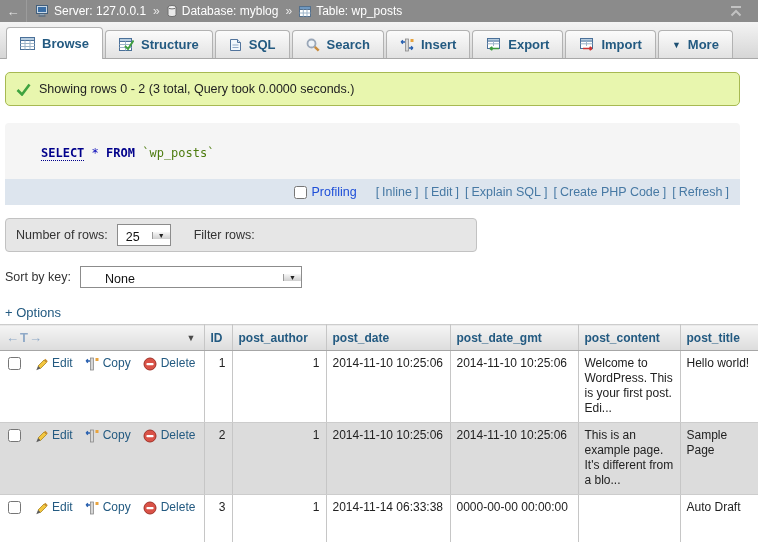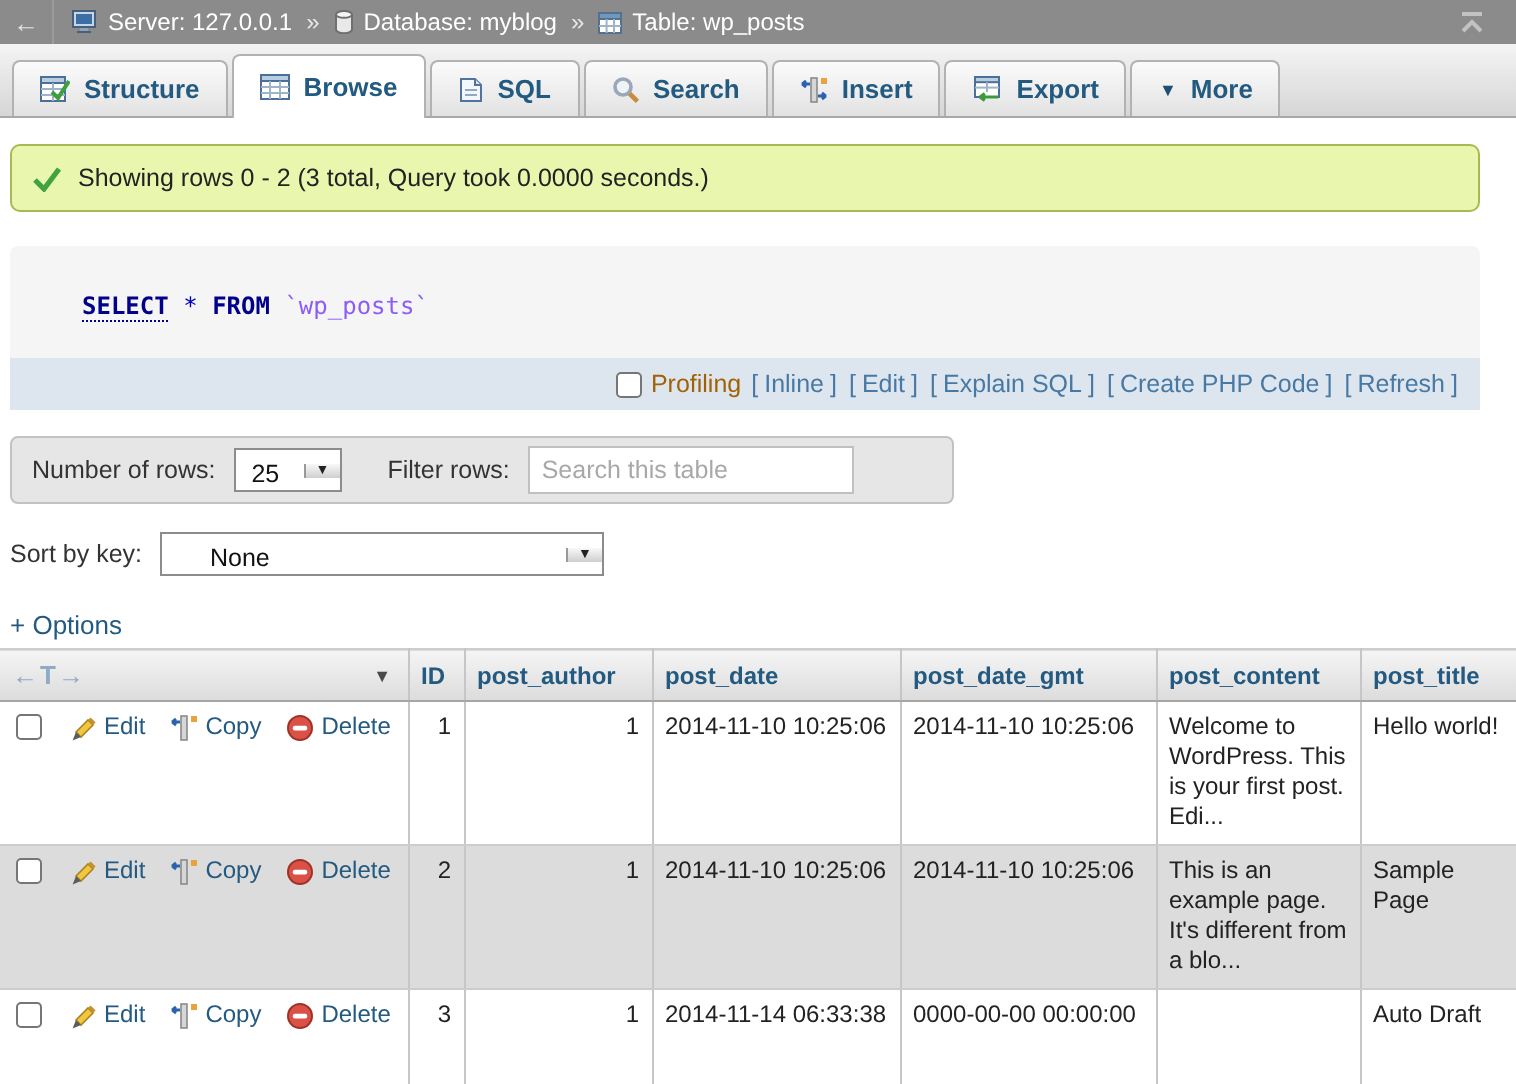--- a/index.html
+++ b/index.html
@@ -32,25 +32,25 @@
   .success{margin:13px 18px 0 5px;background:#e8f6ae;border:1px solid #a7b952;
            border-radius:5px;padding:9px 10px;display:flex;align-items:center;gap:8px;
            font-size:12.5px;color:#222;}
 
   
   .querybox{margin:17px 18px 0 5px;background:#f5f5f5;border-radius:4px;}
   .sqlline{padding:23px 10px 19px 36px;font-family:"DejaVu Sans Mono",monospace;font-size:12px;}
   .kw{color:#00008b;font-weight:bold;}
   .kw.link{border-bottom:1px dotted #00008b;cursor:pointer;margin-top:26px;}
   .star{color:#0000b8;}
-  .tname{color:#8b5cf6;}
+  .tname{color:#4d7c0f;}
   .profbar{height:26px;background:#dde5ee;display:flex;justify-content:flex-end;
            align-items:center;padding-right:8px;font-size:12.5px;}
   .profbar input{margin:0 4px 0 0;}
-  .profbar .plabel{color:#a16207;margin-right:2px;}
+  .profbar .plabel{color:#1d4ed8;margin-right:16px;}
   .bracket{color:#4779a4;margin:0 3px;}
   .proflink{color:#4779a4;}
 
   
   .numrows{margin:13px 0 0 5px;width:472px;height:34px;box-sizing:border-box;
            background:#e6e6e6;border:1px solid #c2c2c2;border-radius:4px;
            display:flex;align-items:center;padding:0 10px;gap:9px;font-size:12.5px;color:#333;}
   .fsel{display:inline-flex;align-items:center;border:1px solid #8c8c8c;background:#fff;
         height:22px;box-sizing:border-box;cursor:default;}
   .fsel .val{padding:3px 8px 0 8px;font-size:12.5px;color:#111;flex:1;}
@@ -120,46 +120,46 @@
   <div class="spacer"></div>
   <div class="collapse">
     <svg width="16" height="13" viewBox="0 0 16 13">
         <path d="M3 2 H13" stroke="#c2c2c2" stroke-width="2" fill="none"></path>
         <path d="M3.5 10.5 L8 6 L12.5 10.5" stroke="#c2c2c2" stroke-width="2" fill="none"></path>
       </svg>
   </div>
 </div>
 
 <div class="tabbar">
+  <div class="tab active">
+    <span class="icon">
+      <svg width="15" height="13" viewBox="0 0 15 13">
+          <rect x="0.5" y="0.5" width="14" height="12" fill="#fff" stroke="#4a7099"></rect>
+          <rect x="0.5" y="0.5" width="14" height="3" fill="#b7cde0" stroke="#4a7099"></rect>
+          <line x1="0.5" y1="6.5" x2="14.5" y2="6.5" stroke="#9db4c9"></line>
+          <line x1="0.5" y1="9.5" x2="14.5" y2="9.5" stroke="#9db4c9"></line>
+          <line x1="5" y1="3.5" x2="5" y2="12.5" stroke="#9db4c9"></line>
+          <line x1="10" y1="3.5" x2="10" y2="12.5" stroke="#9db4c9"></line>
+        </svg>
+    </span>
+    <span>Browse</span>
+  </div>
   <div class="tab">
     <span class="icon">
       <svg width="15" height="13" viewBox="0 0 15 13">
           <rect x="0.5" y="0.5" width="12" height="12" fill="#fff" stroke="#4a7099"></rect>
           <rect x="0.5" y="0.5" width="12" height="3" fill="#b7cde0" stroke="#4a7099"></rect>
           <line x1="0.5" y1="6.5" x2="12.5" y2="6.5" stroke="#9db4c9"></line>
           <line x1="0.5" y1="9.5" x2="12.5" y2="9.5" stroke="#9db4c9"></line>
           <line x1="6.5" y1="3.5" x2="6.5" y2="12.5" stroke="#9db4c9"></line>
           <path d="M6 8 L9 11 L14.5 2.5" stroke="#3f9e3f" stroke-width="2" fill="none"></path>
         </svg>
     </span>
     <span>Structure</span>
   </div>
-  <div class="tab active">
-    <span class="icon">
-      <svg width="15" height="13" viewBox="0 0 15 13">
-          <rect x="0.5" y="0.5" width="14" height="12" fill="#fff" stroke="#4a7099"></rect>
-          <rect x="0.5" y="0.5" width="14" height="3" fill="#b7cde0" stroke="#4a7099"></rect>
-          <line x1="0.5" y1="6.5" x2="14.5" y2="6.5" stroke="#9db4c9"></line>
-          <line x1="0.5" y1="9.5" x2="14.5" y2="9.5" stroke="#9db4c9"></line>
-          <line x1="5" y1="3.5" x2="5" y2="12.5" stroke="#9db4c9"></line>
-          <line x1="10" y1="3.5" x2="10" y2="12.5" stroke="#9db4c9"></line>
-        </svg>
-    </span>
-    <span>Browse</span>
-  </div>
   <div class="tab">
     <span class="icon">
       <svg width="13" height="14" viewBox="0 0 13 14">
           <path d="M1.5 1.5 h7 l3 3 v8 h-10 z" fill="#f2f7fc" stroke="#52749c"></path>
           <path d="M8.5 1.5 v3 h3" fill="#d5e2ef" stroke="#52749c"></path>
           <line x1="3.5" y1="7" x2="9.5" y2="7" stroke="#8fa9c7"></line>
           <line x1="3.5" y1="9.5" x2="9.5" y2="9.5" stroke="#8fa9c7"></line>
         </svg>
     </span>
     <span>SQL</span>
@@ -188,20 +188,32 @@
     <span class="icon">
       <svg width="15" height="13" viewBox="0 0 15 13">
           <rect x="1.5" y="0.5" width="12" height="10" fill="#fff" stroke="#4a7099"></rect>
           <rect x="1.5" y="0.5" width="12" height="2.6" fill="#b7cde0" stroke="#4a7099"></rect>
           <line x1="1.5" y1="5.8" x2="13.5" y2="5.8" stroke="#9db4c9"></line>
           <line x1="7.5" y1="3.1" x2="7.5" y2="8" stroke="#9db4c9"></line>
           <path d="M13 10.5 L4 10.5 M4 10.5 L6.4 8.8 M4 10.5 L6.4 12.2" stroke="#3c9a3c" stroke-width="1.6" fill="none"></path>
         </svg>
     </span>
     <span>Export</span>
+  </div>
+  <div class="tab">
+    <span class="icon">
+      <svg width="15" height="13" viewBox="0 0 15 13">
+          <rect x="1.5" y="0.5" width="12" height="10" fill="#fff" stroke="#4a7099"></rect>
+          <rect x="1.5" y="0.5" width="12" height="2.6" fill="#b7cde0" stroke="#4a7099"></rect>
+          <line x1="1.5" y1="5.8" x2="13.5" y2="5.8" stroke="#9db4c9"></line>
+          <line x1="7.5" y1="3.1" x2="7.5" y2="8" stroke="#9db4c9"></line>
+          <path d="M4 10.5 L13 10.5 M13 10.5 L10.6 8.8 M13 10.5 L10.6 12.2" stroke="#cc3333" stroke-width="1.6" fill="none"></path>
+        </svg>
+    </span>
+    <span>Import</span>
   </div>
   <div class="tab">
     <span class="more-arrow">▼</span>
     <span>More</span>
   </div>
 </div>
 
 <div class="success">
   <span class="icon">
     <svg width="15" height="13" viewBox="0 0 15 13">
@@ -239,21 +251,20 @@
   </div>
 </div>
 
 <div class="numrows">
   <span>Number of rows:</span>
   <div class="fsel" style="width:54px">
     <span class="val">25</span>
     <span class="btn">▼</span>
   </div>
   <span style="margin-left:14px">Filter rows:</span>
-  <input class="filterinput" type="text" placeholder="Search this table" style="">
 </div>
 
 <div class="sortrow">
   <span>Sort by key:</span>
   <div class="fsel sortsel">
     <span class="val">None</span>
     <span class="btn">▼</span>
   </div>
 </div>
 

